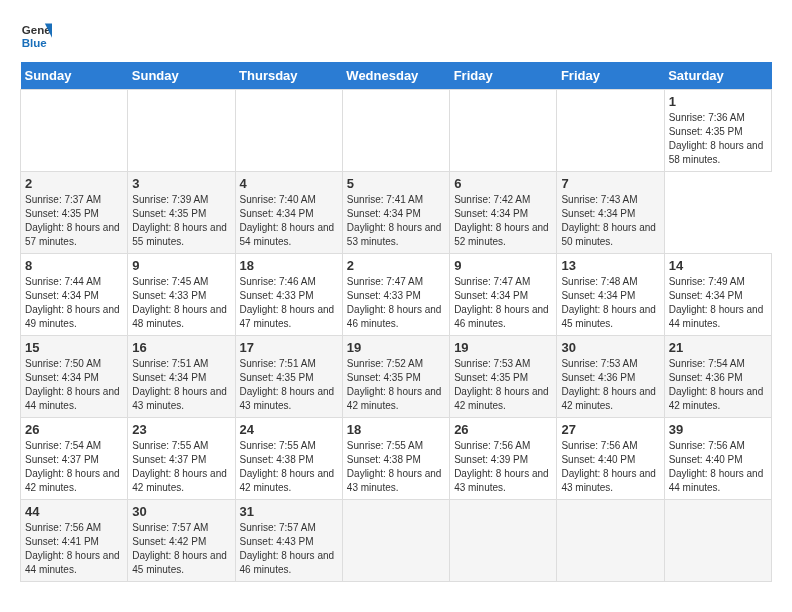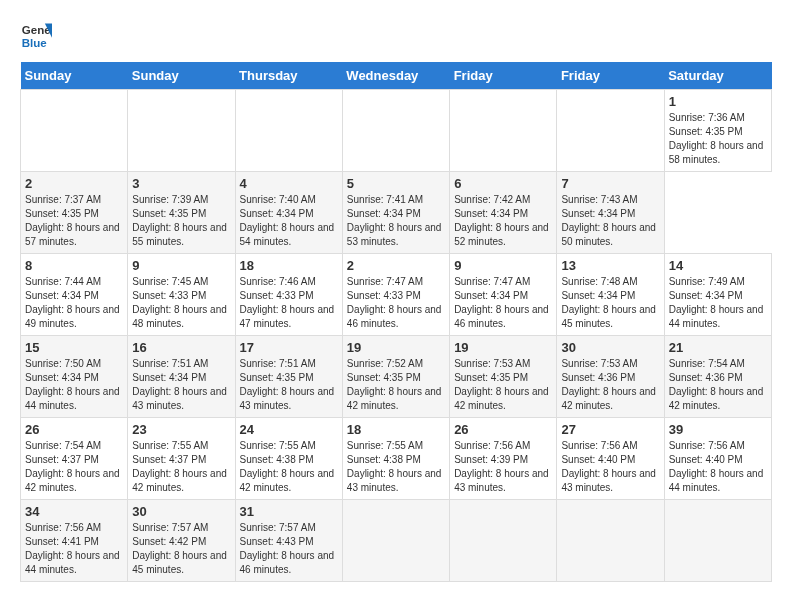--- a/index.html
+++ b/index.html
@@ -224,21 +224,21 @@
           <span class="day-num">27</span>
         <div class="day-info">Sunrise: 7:56 AM<br>Sunset: 4:40 PM<br>Daylight: 8 hours and 43 minutes.</div>
         </td>
         <td>
           <span class="day-num">39</span>
         <div class="day-info">Sunrise: 7:56 AM<br>Sunset: 4:40 PM<br>Daylight: 8 hours and 44 minutes.</div>
         </td>
       </tr>
       <tr>
         <td>
-          <span class="day-num">34</span>
+          <span class="day-num">44</span>
         <div class="day-info">Sunrise: 7:56 AM<br>Sunset: 4:41 PM<br>Daylight: 8 hours and 44 minutes.</div>
         </td>
         <td>
           <span class="day-num">30</span>
         <div class="day-info">Sunrise: 7:57 AM<br>Sunset: 4:42 PM<br>Daylight: 8 hours and 45 minutes.</div>
         </td>
         <td>
           <span class="day-num">31</span>
         <div class="day-info">Sunrise: 7:57 AM<br>Sunset: 4:43 PM<br>Daylight: 8 hours and 46 minutes.</div>
         </td>

